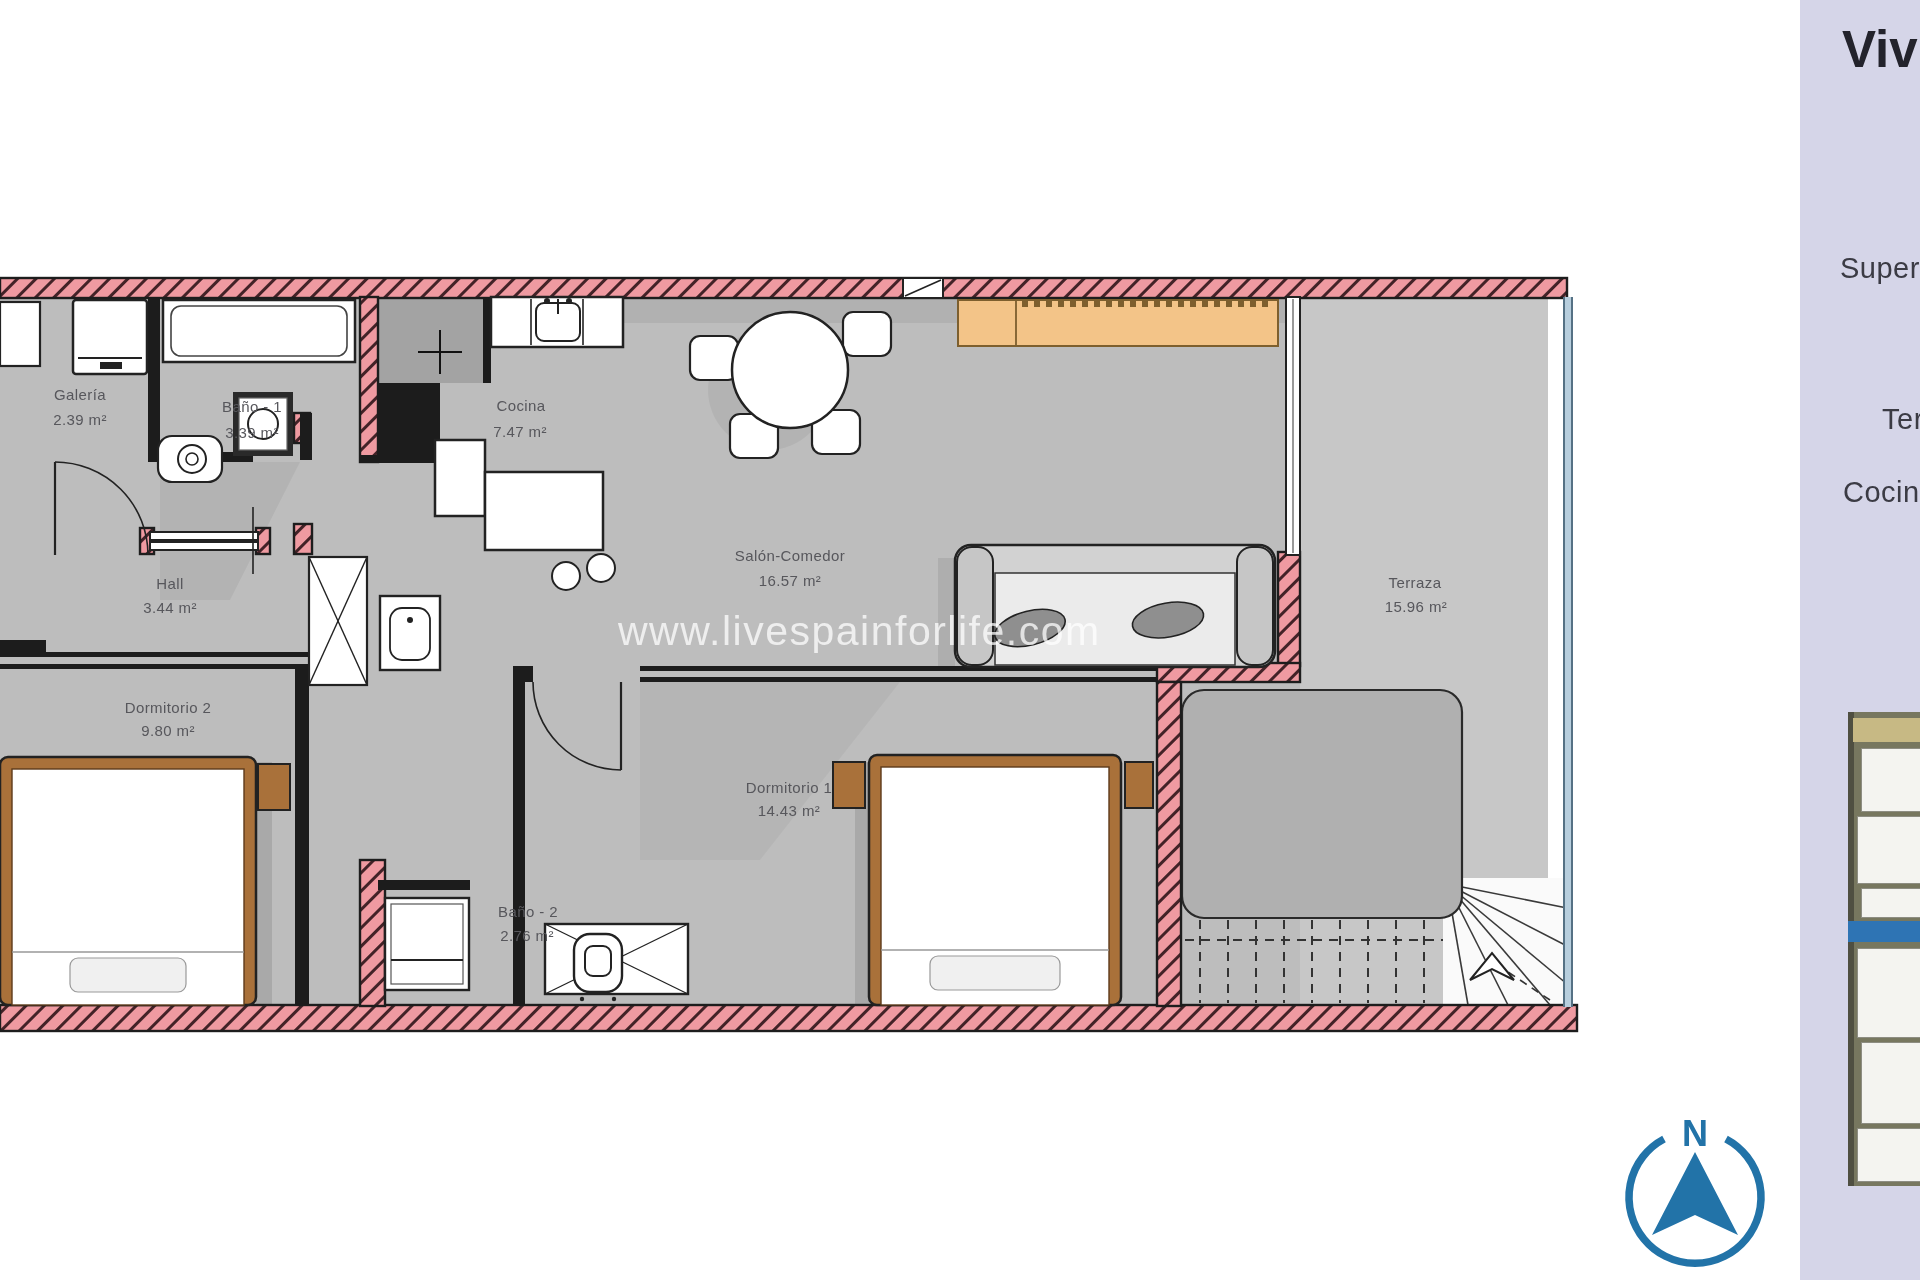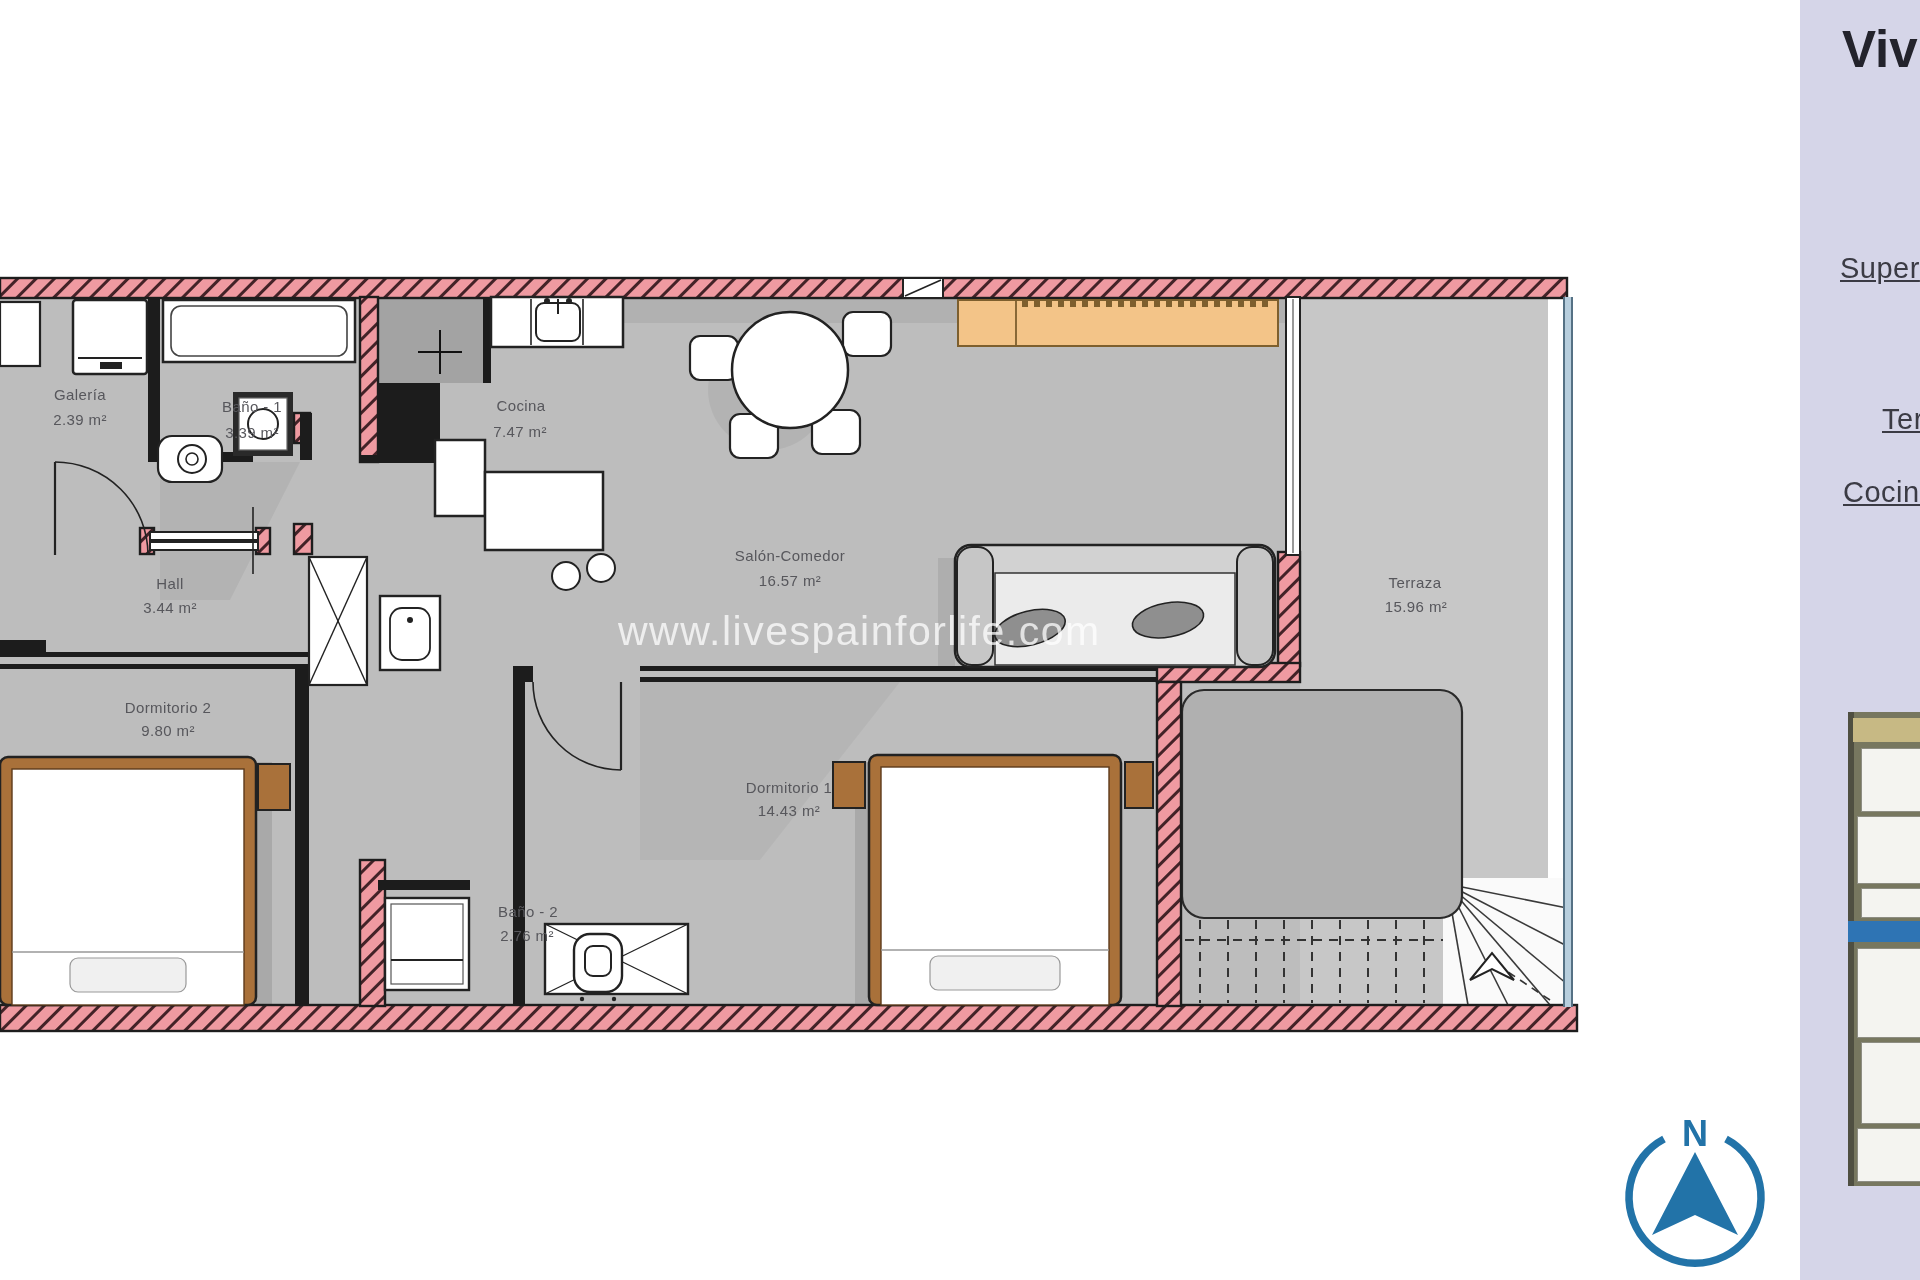--- a/index.html
+++ b/index.html
@@ -5,21 +5,21 @@
   html,body{margin:0;padding:0;}
   body{width:1920px;height:1280px;position:relative;overflow:hidden;
        background:#ffffff;font-family:"Liberation Sans",sans-serif;}
   .abs{position:absolute;}
   #plan-svg{position:absolute;left:0;top:0;}
   .rname,.rarea{font-family:"Liberation Sans",sans-serif;font-size:15px;fill:#57575c;
                 letter-spacing:.4px;text-anchor:middle;}
   #watermark{left:618px;top:608px;font-size:41px;letter-spacing:1.5px;
              color:rgba(255,255,255,.74);white-space:nowrap;z-index:5;}
   #sidebar{left:1800px;top:0;width:120px;height:1280px;background:#d5d5e8;z-index:6;}
-  .sb-txt{white-space:nowrap;color:#3b3b44;font-size:29px;letter-spacing:.5px;text-decoration:underline;}
+  .sb-txt{white-space:nowrap;color:#3b3b44;font-size:29px;letter-spacing:.5px;}
   #sb-title{left:42px;top:20px;font-size:51px;font-weight:700;color:#23232c;white-space:nowrap;}
   #sb-l1{left:40px;top:252px;}
   #sb-l2{left:82px;top:403px;}
   #sb-l3{left:43px;top:476px;}
   #thumb{left:48px;top:712px;width:72px;height:474px;background:#77775f;overflow:hidden;}
   .tb{position:absolute;background:#f4f4f0;border:1px solid #8d8d82;}
   #thumb-strip{position:absolute;left:5px;top:6px;right:0;height:24px;background:#c7b984;}
   #thumb-edge{position:absolute;left:0;top:0;width:6px;height:100%;background:#4f4f41;}
   #thumb-band{position:absolute;left:0;top:209px;width:100%;height:21px;background:#2e74b4;}
 </style>

